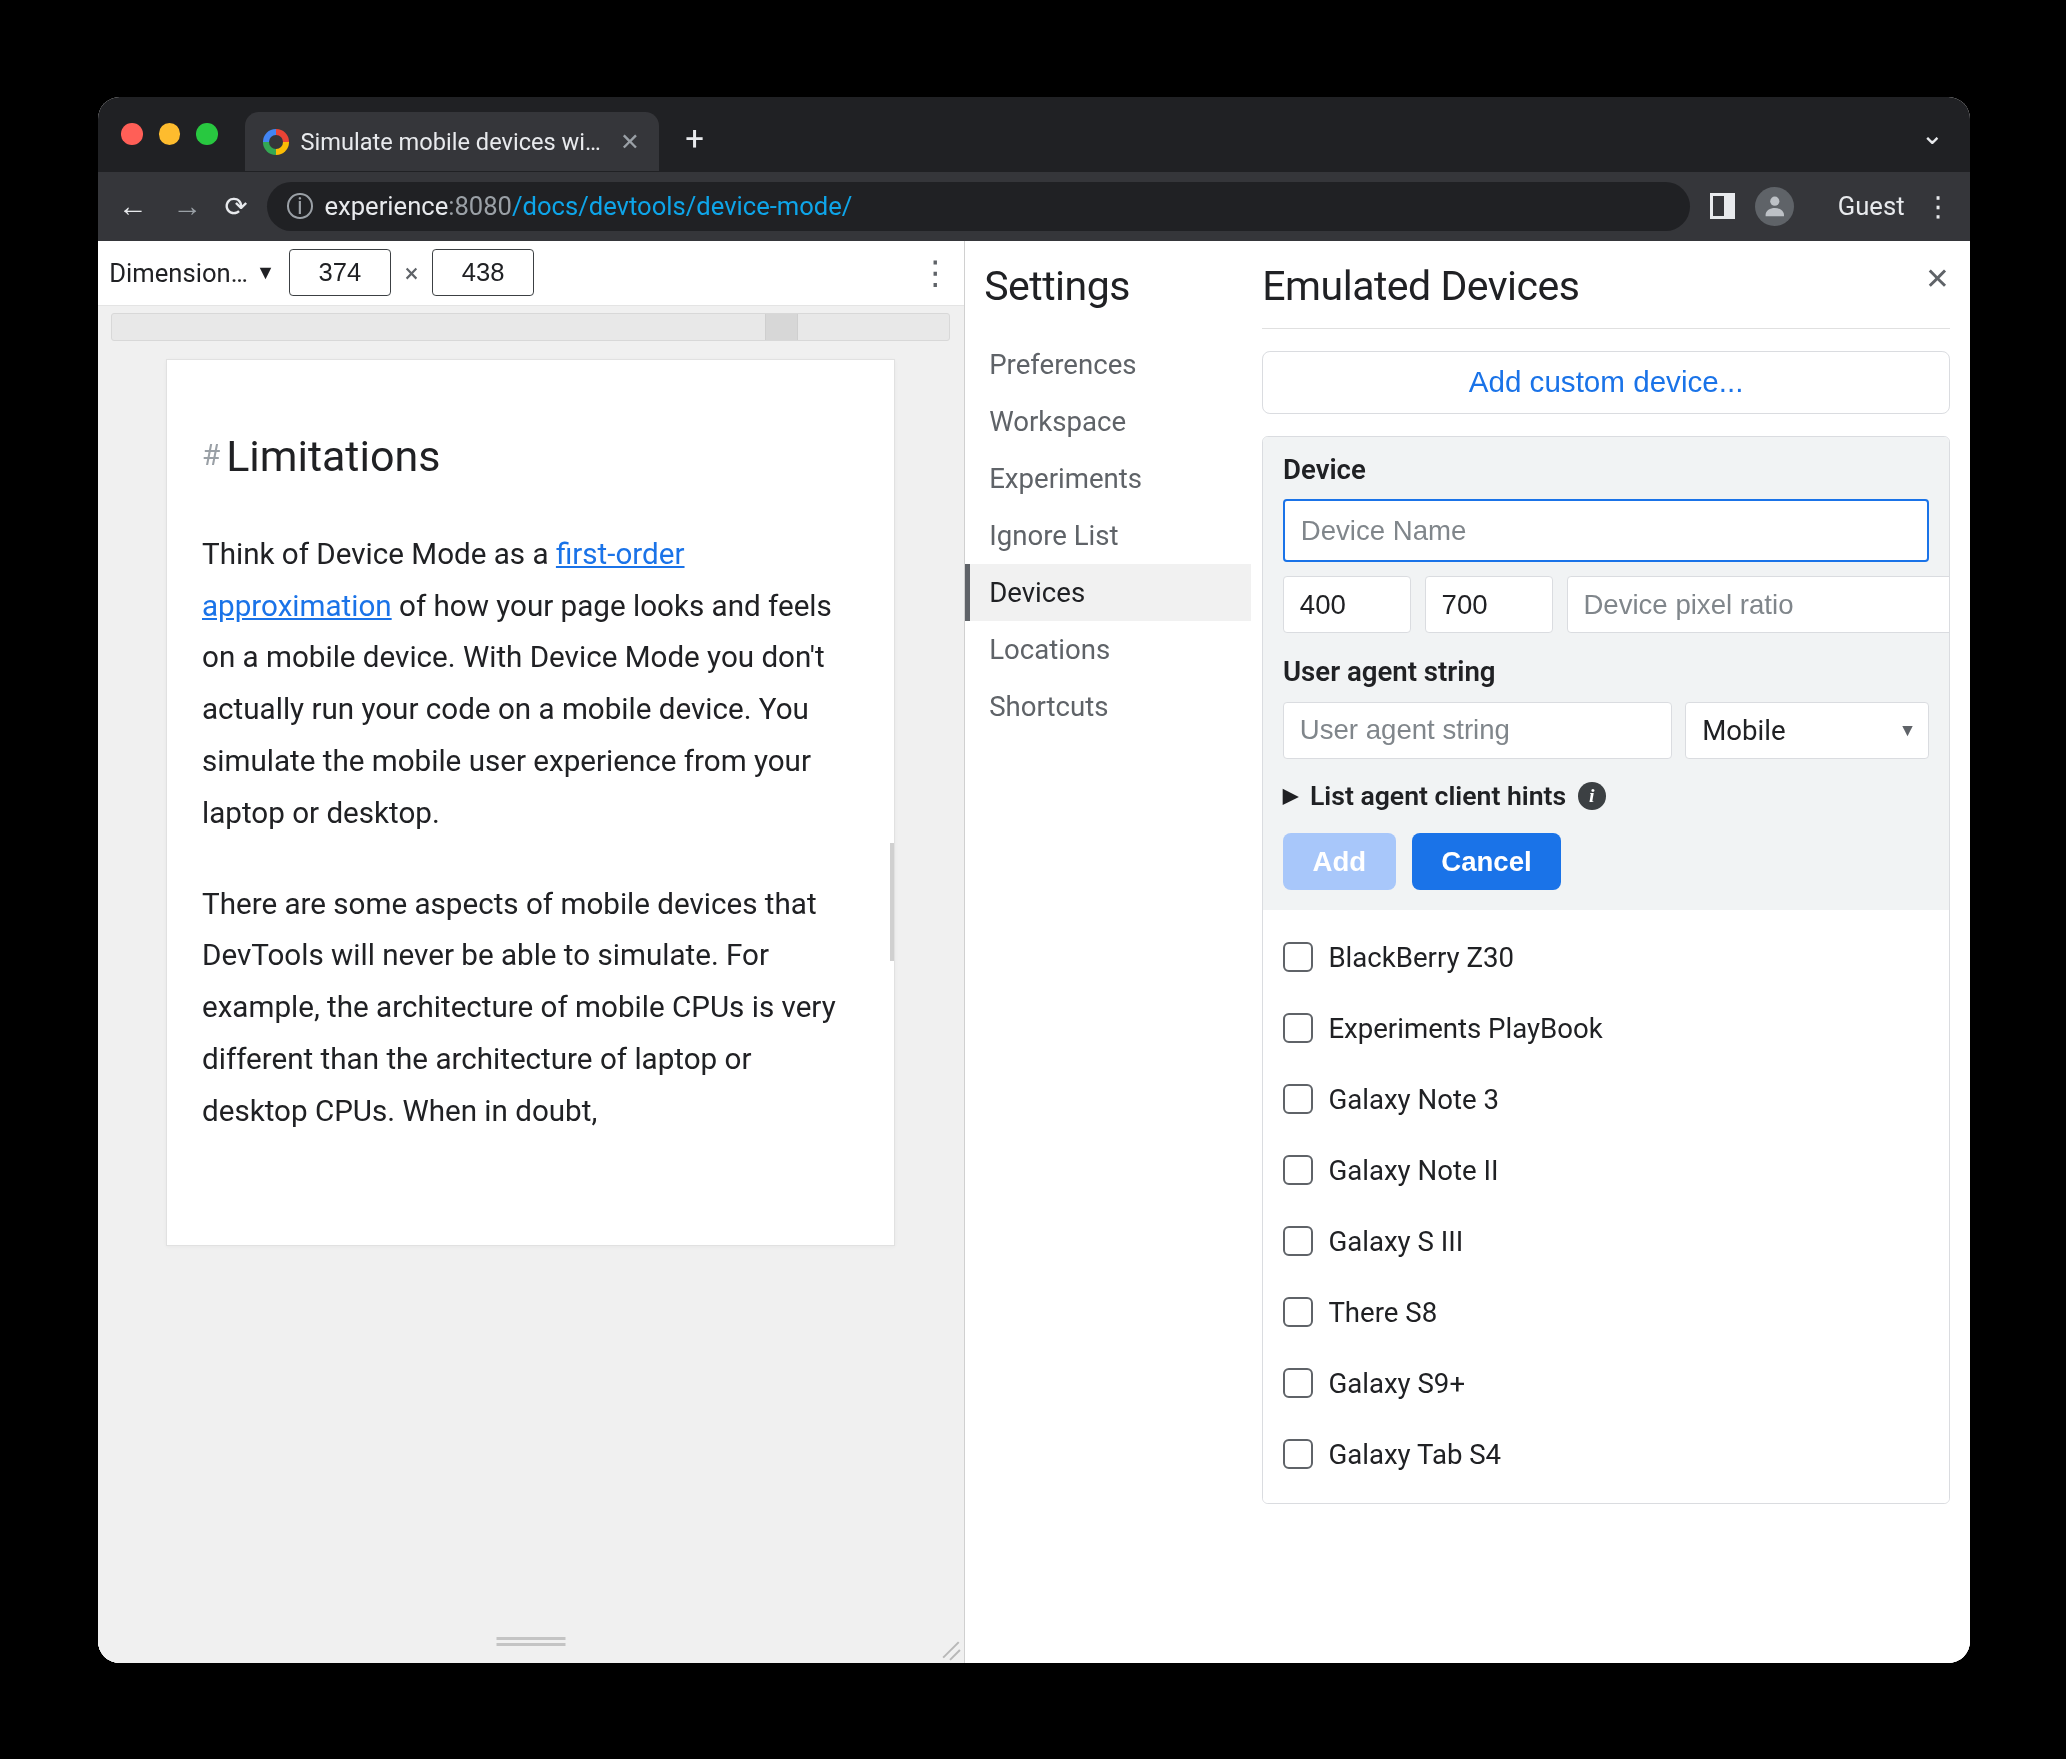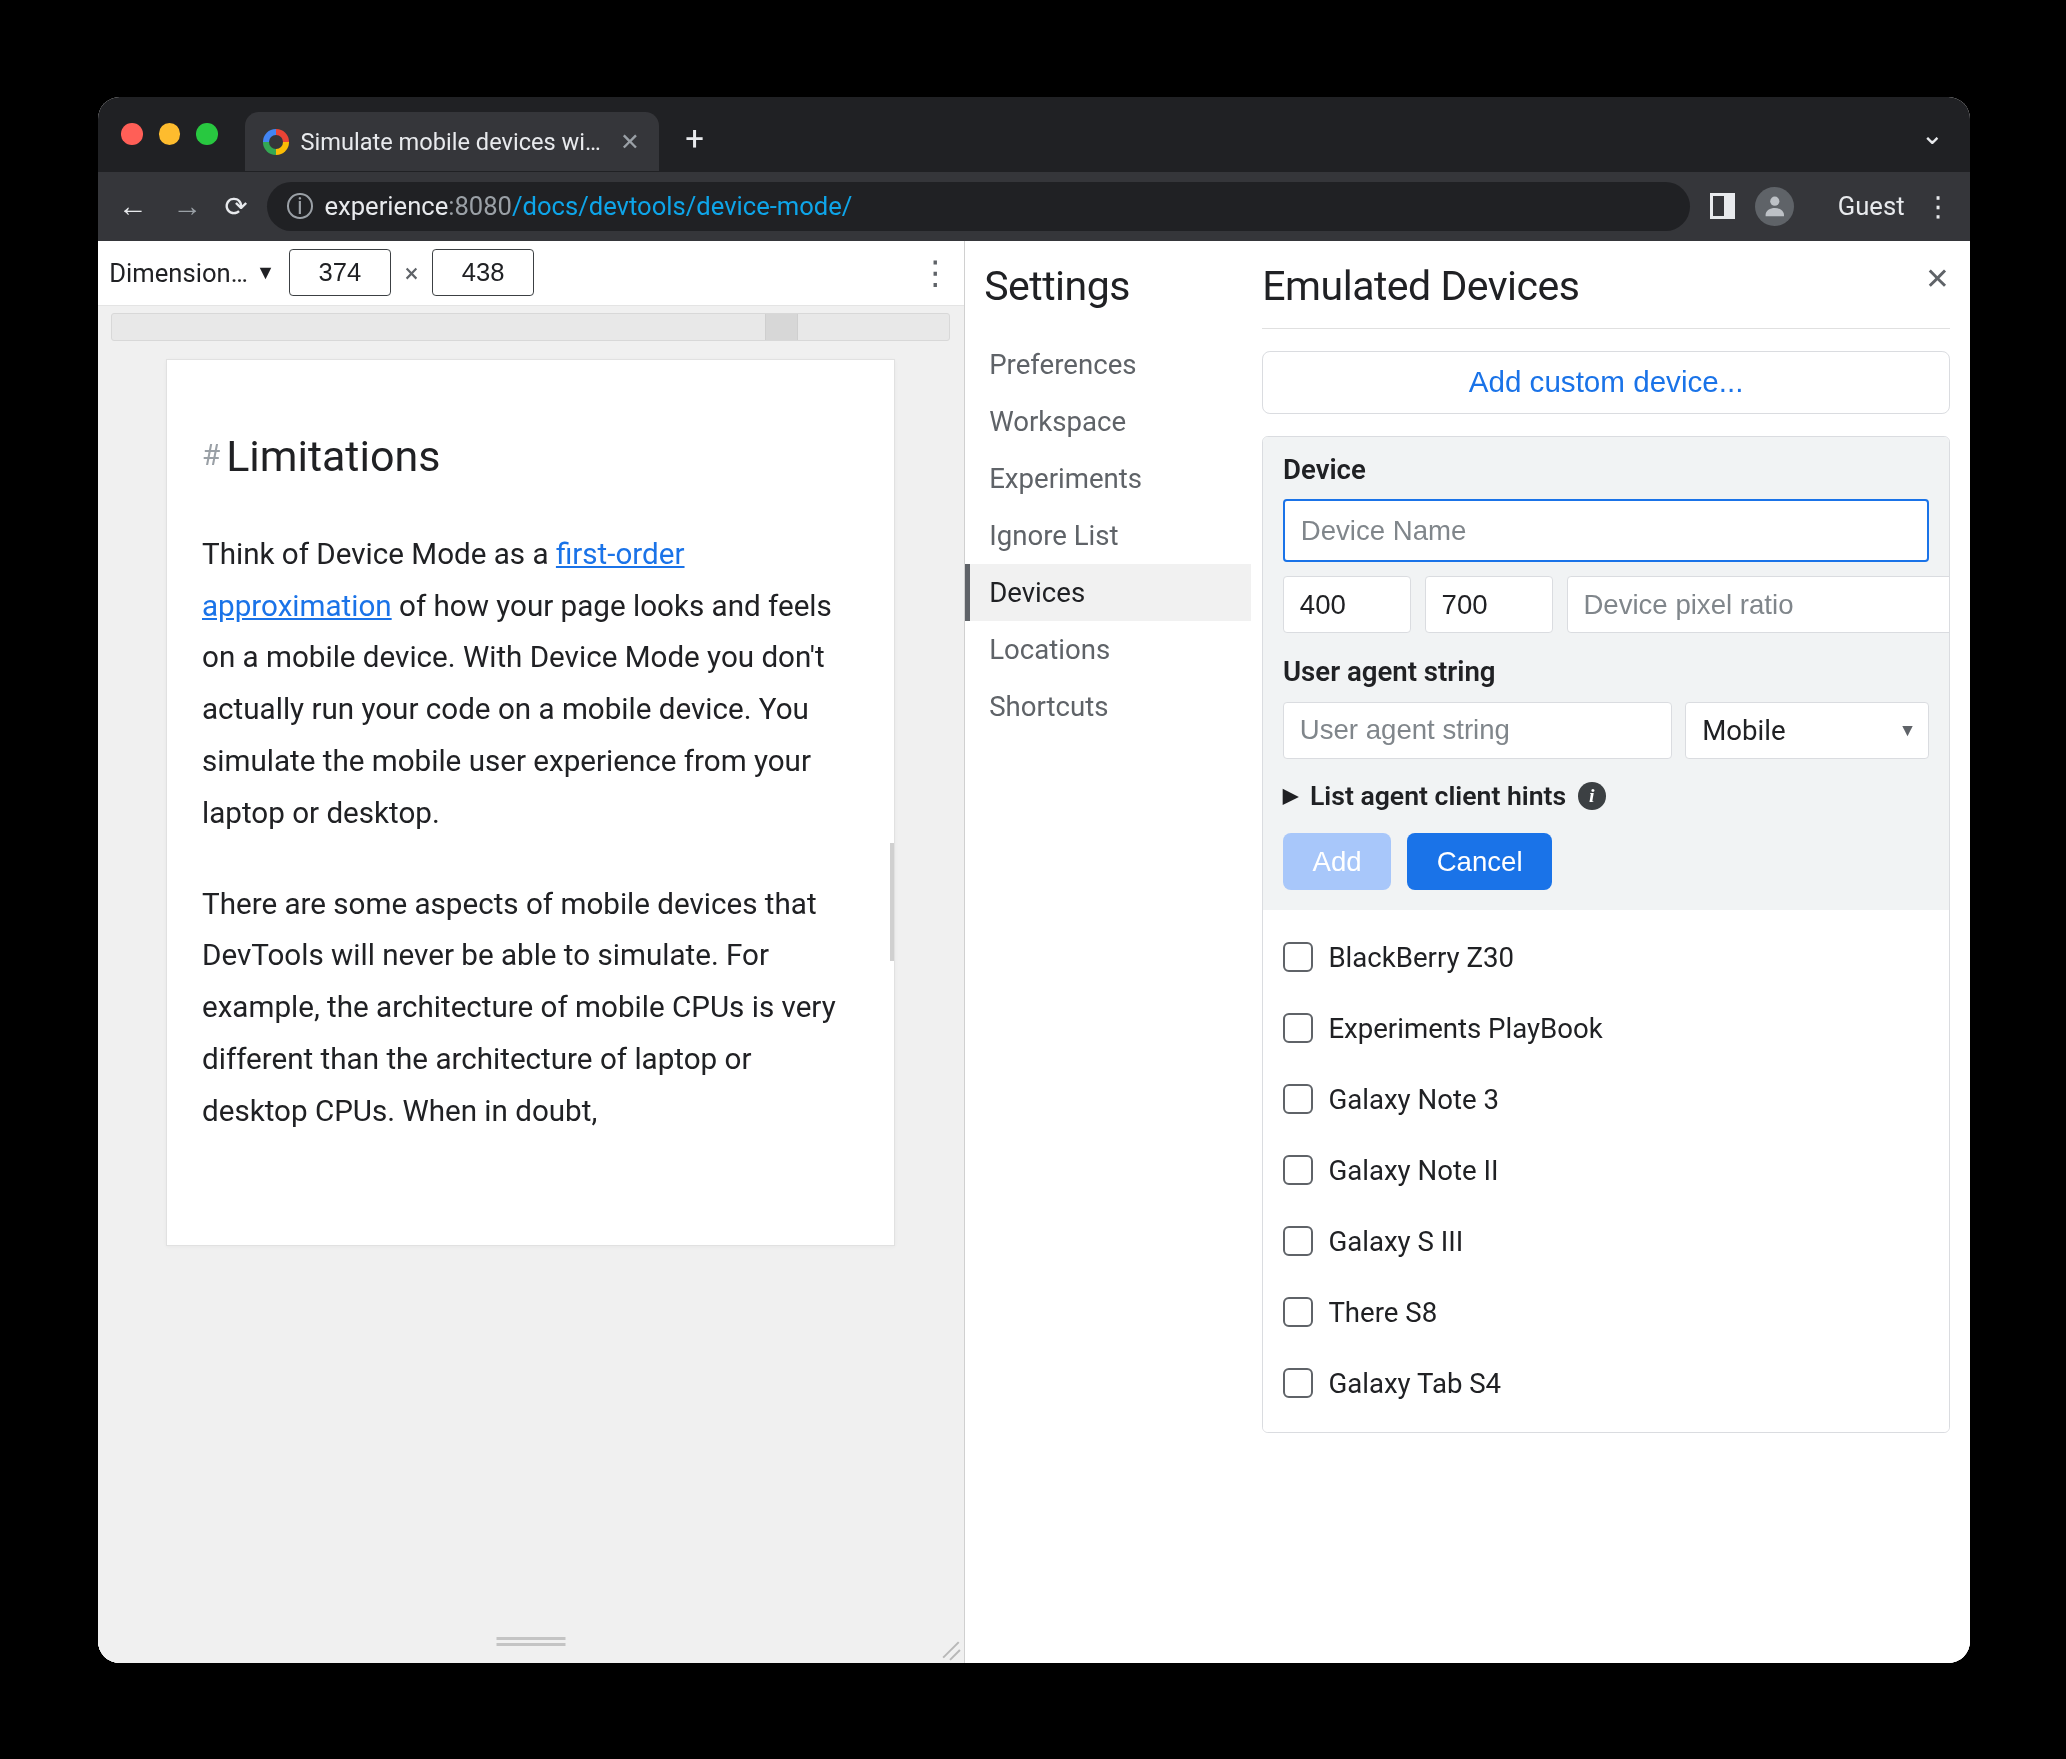--- a/index.html
+++ b/index.html
@@ -276,21 +276,21 @@
   .client-hints{display:flex;align-items:center;gap:11.8px;font-size:26.6px;font-weight:600;color:#202124;margin-top:21.7px;}
   .client-hints .tri{font-size:19.7px;}
   .info-badge{width:27.6px;height:27.6px;border-radius:50%;background:#3c4043;color:#fff;display:flex;align-items:center;justify-content:center;font-size:19.7px;font-family:Georgia,serif;font-style:italic;}
   .btn-row{display:flex;gap:15.8px;margin-top:21.7px;}
   .btn{
     height:57px;
     border:none;
     border-radius:7.9px;
     padding:0 29.6px;
     font-size:27.6px;
-    font-weight:400;
+    font-weight:700;
     color:#fff;
   }
   .btn-primary-disabled{background:#a8c7fa;}
   .btn-primary{background:#1a73e8;}
   .device-list{background:#fff;padding:11.8px 19.7px 13.8px 19.7px;}
   .device-item{display:flex;align-items:center;gap:15.8px;height:71px;font-size:27.6px;color:#202124;}
   .chk{
     width:29.6px;height:29.6px;border:2.5px solid #5f6368;border-radius:5.9px;background:#fff;flex-shrink:0;
   }
 </style>
@@ -440,20 +440,24 @@
               <div class="device-item">
                 <div class="chk"></div>
                 <span>Galaxy S III</span>
               </div>
               <div class="device-item">
                 <div class="chk"></div>
                 <span>There S8</span>
               </div>
               <div class="device-item">
                 <div class="chk"></div>
+                <span>Galaxy S9+</span>
+              </div>
+              <div class="device-item">
+                <div class="chk"></div>
                 <span>Galaxy Tab S4</span>
               </div>
             </div>
         </div>
       </div>
     </div>
 
   </div>
 </div>
 

